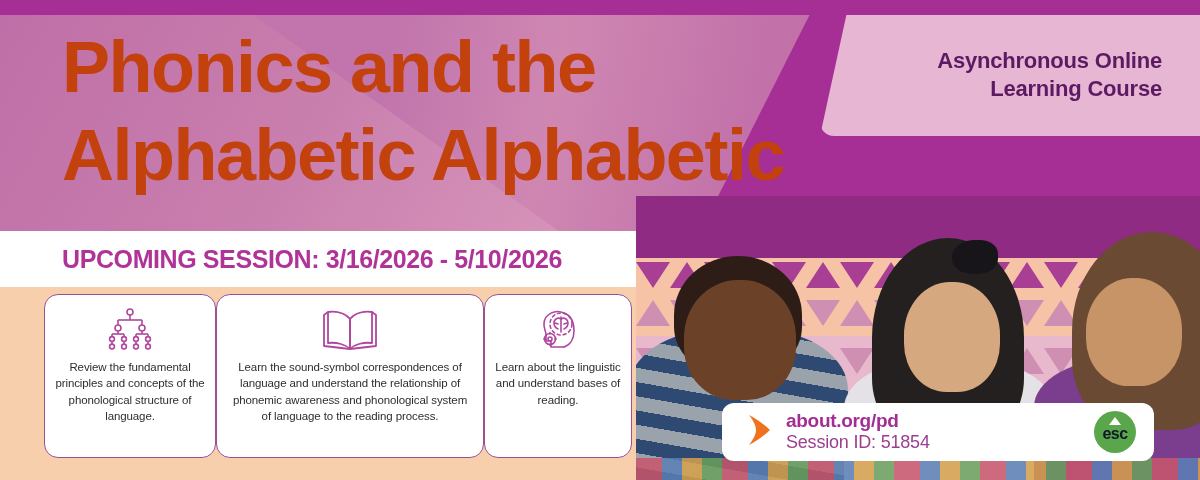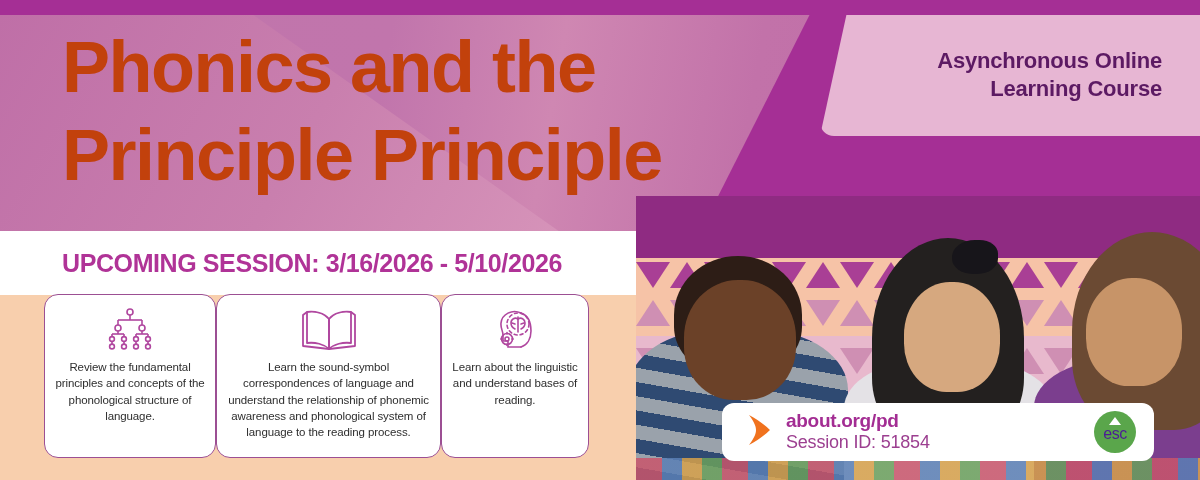--- a/index.html
+++ b/index.html
@@ -90,21 +90,21 @@
     font-weight: bold;
     line-height: 1.22;
     letter-spacing: -1.5px;
     white-space: nowrap;
   }
 
   
   .session-bar {
     position: absolute;
     left: 0; top: 231px;
-    width: 660px; height: 64px;
+    width: 660px; height: 56px;
     background: #ffffff;
     z-index: 7;
     display: flex;
     align-items: center;
   }
   .session-text {
     color: #b03397;
     font-size: 25px;
     font-weight: bold;
     padding-left: 62px;
@@ -196,21 +196,21 @@
     background: #ffffff;
     border: 1.5px solid #9c4f93;
     border-radius: 14px;
     padding: 12px 10px 10px;
     box-sizing: border-box;
     display: flex;
     flex-direction: column;
     align-items: center;
   }
   .card-1 { width: 172px; height: 164px; }
-  .card-2 { width: 225px; height: 164px; }
+  .card-2 { width: 268px; height: 164px; }
   .card-3 { width: 148px; height: 164px; }
 
   .card-icon {
     height: 46px;
     display: flex;
     align-items: center;
     justify-content: center;
     margin-bottom: 6px;
   }
   .card-text {
@@ -269,23 +269,23 @@
   .logo-mark {
     width: 42px; height: 42px;
     border-radius: 50%;
     background: #5aa64b;
     display: flex;
     align-items: center;
     justify-content: center;
     position: relative;
   }
   .logo-mark-text {
-    color: #4c1d95;
+    color: #0f172a;
     font-size: 16px;
-    font-weight: normal;
+    font-weight: bold;
     letter-spacing: -0.5px;
     margin-top: 4px;
   }
   .logo-tri {
     position: absolute;
     top: 6px; left: 50%;
     transform: translateX(-50%);
     width: 0; height: 0;
     border-left: 6px solid transparent;
     border-right: 6px solid transparent;
@@ -305,21 +305,21 @@
 
   <div class="callout">
     <div class="callout-text">
       <div>Asynchronous Online</div>
       <div>Learning Course</div>
     </div>
   </div>
 
   <div class="title-wrap">
     <div class="title-line">Phonics and the</div>
-    <div class="title-line">Principle Principle</div>
+    <div class="title-line">Alphabetic Alphabetic</div>
   </div>
 
   <div class="photo">
     <div class="photo-pattern">
       <div class="tri-row" style="top:66px;">
         <div class="tri down" style="background:#a93f95;"></div>
           <div class="tri up" style="background:#a93f95;"></div>
         <div class="tri down" style="background:#a93f95;"></div>
           <div class="tri up" style="background:#a93f95;"></div>
         <div class="tri down" style="background:#a93f95;"></div>

